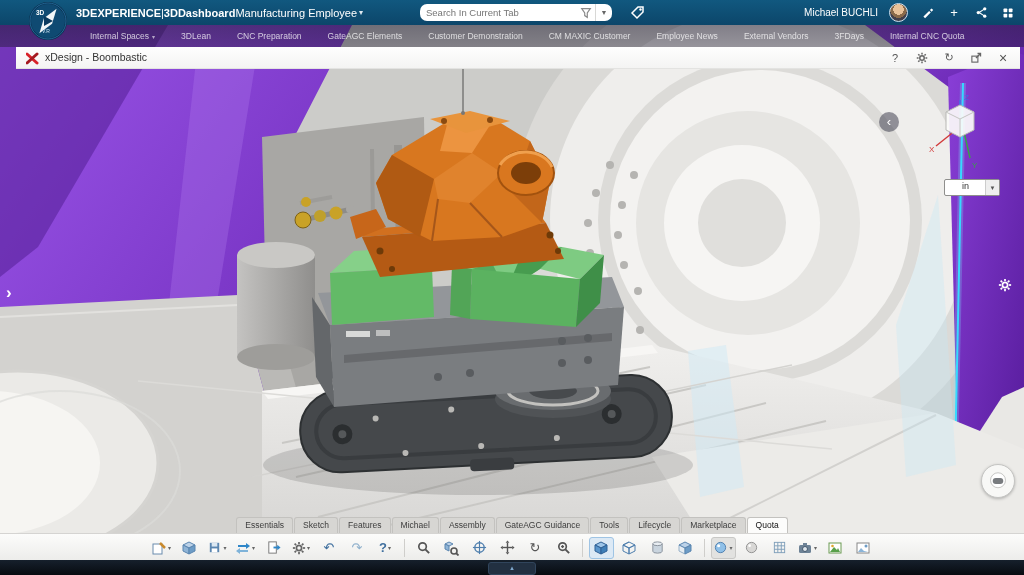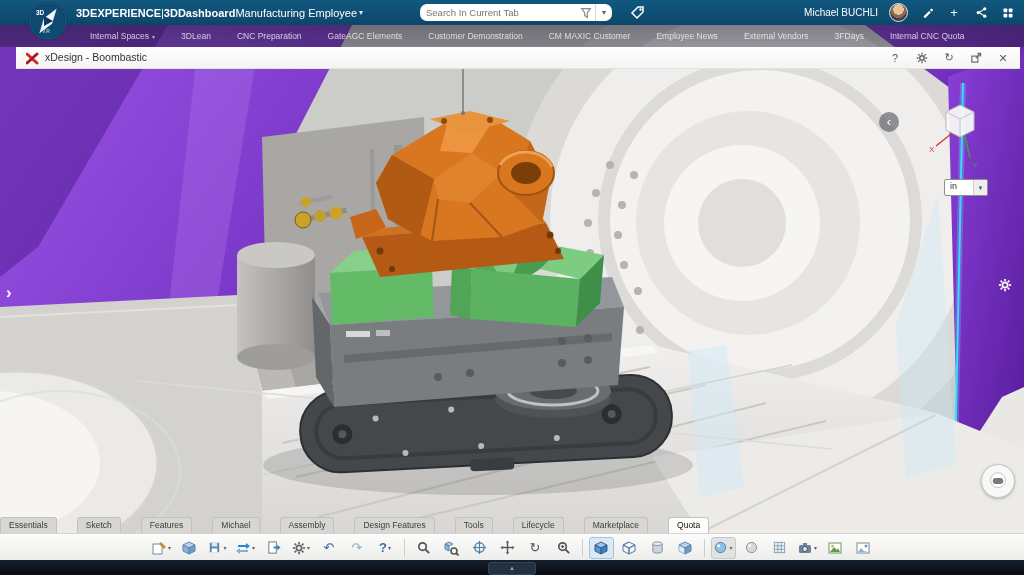--- a/index.html
+++ b/index.html
@@ -49,34 +49,34 @@
 
   
   .scene{position:absolute;top:25px;left:0;width:1024px;height:508px;z-index:0;cursor:grab;}
 
   
   .backbtn{position:absolute;left:879px;top:112px;width:20px;height:20px;border-radius:50%;
     background:rgba(66,66,82,.55);color:#fff;font-size:13px;line-height:19px;text-align:center;
     z-index:4;cursor:pointer;}
   .viewcube{position:absolute;left:926px;top:90px;width:68px;height:88px;z-index:4;cursor:pointer;}
   .unitsel{position:absolute;left:944px;top:179px;width:42px;height:15px;background:#fff;
-    border:1px solid #8f8f8d;border-radius:2px;display:flex;z-index:4;cursor:pointer;}
+    border:1px solid #8f8f8d;border-radius:2px;display:flex;z-index:4;cursor:pointer;padding-left:12px;}
   .unitsel .u{flex:1;font-size:9px;color:#333;padding-left:5px;line-height:13px;}
   .unitsel .dd{width:13px;height:100%;border-left:1px solid #ccc;display:flex;align-items:center;
     justify-content:center;font-size:6px;color:#555;background:#eee;}
   .vpgear{position:absolute;left:998px;top:278px;z-index:4;cursor:pointer;}
   .leftchev{position:absolute;left:6px;top:283px;color:#fff;font-size:17px;font-weight:bold;
     z-index:4;cursor:pointer;}
   .assistbtn{position:absolute;left:981px;top:464px;width:32px;height:32px;border-radius:50%;
     background:#f8f8f6;border:1px solid #c5c5c3;box-shadow:0 1px 3px rgba(0,0,0,.25);
     z-index:4;cursor:pointer;display:flex;align-items:center;justify-content:center;}
 
   
   .ribbon{position:absolute;top:517px;left:0;right:0;height:26px;display:flex;
-    gap:20px;z-index:5;}
+    justify-content:center;gap:1px;z-index:5;}
   .rtab{display:inline-block;padding:2px 8px 1px;font-size:8.5px;line-height:10px;
     background:#d7d6d3;color:#3c3c3c;border:1px solid #c3c2bf;border-bottom:none;
     border-radius:3px 3px 0 0;cursor:pointer;white-space:nowrap;}
   .rtab.selected{background:#fcfcfb;color:#111;}
 
   
   .toolbar{position:absolute;top:533px;left:0;right:0;height:27px;z-index:6;
     background:linear-gradient(#fcfcfb,#ececea);border-top:1px solid #d5d4d2;
     display:flex;align-items:center;justify-content:center;gap:3px;}
   .tbtn{width:25px;height:22px;display:flex;align-items:center;justify-content:center;
@@ -451,21 +451,21 @@
       <circle cx="12" cy="10" r="2" fill="#fff" opacity=".9"></circle>
     </svg>
   </div>
 
   <nav class="ribbon">
     <span class="rtab">Essentials</span>
     <span class="rtab">Sketch</span>
     <span class="rtab">Features</span>
     <span class="rtab">Michael</span>
     <span class="rtab">Assembly</span>
-    <span class="rtab">Design Features</span>
+    <span class="rtab">GateAGC Guidance</span>
     <span class="rtab">Tools</span>
     <span class="rtab">Lifecycle</span>
     <span class="rtab">Marketplace</span>
     <span class="rtab selected">Quota</span>
   </nav>
 
   <div class="toolbar">
 
     <button class="tbtn">
       <svg width="16" height="16" viewBox="0 0 16 16">

